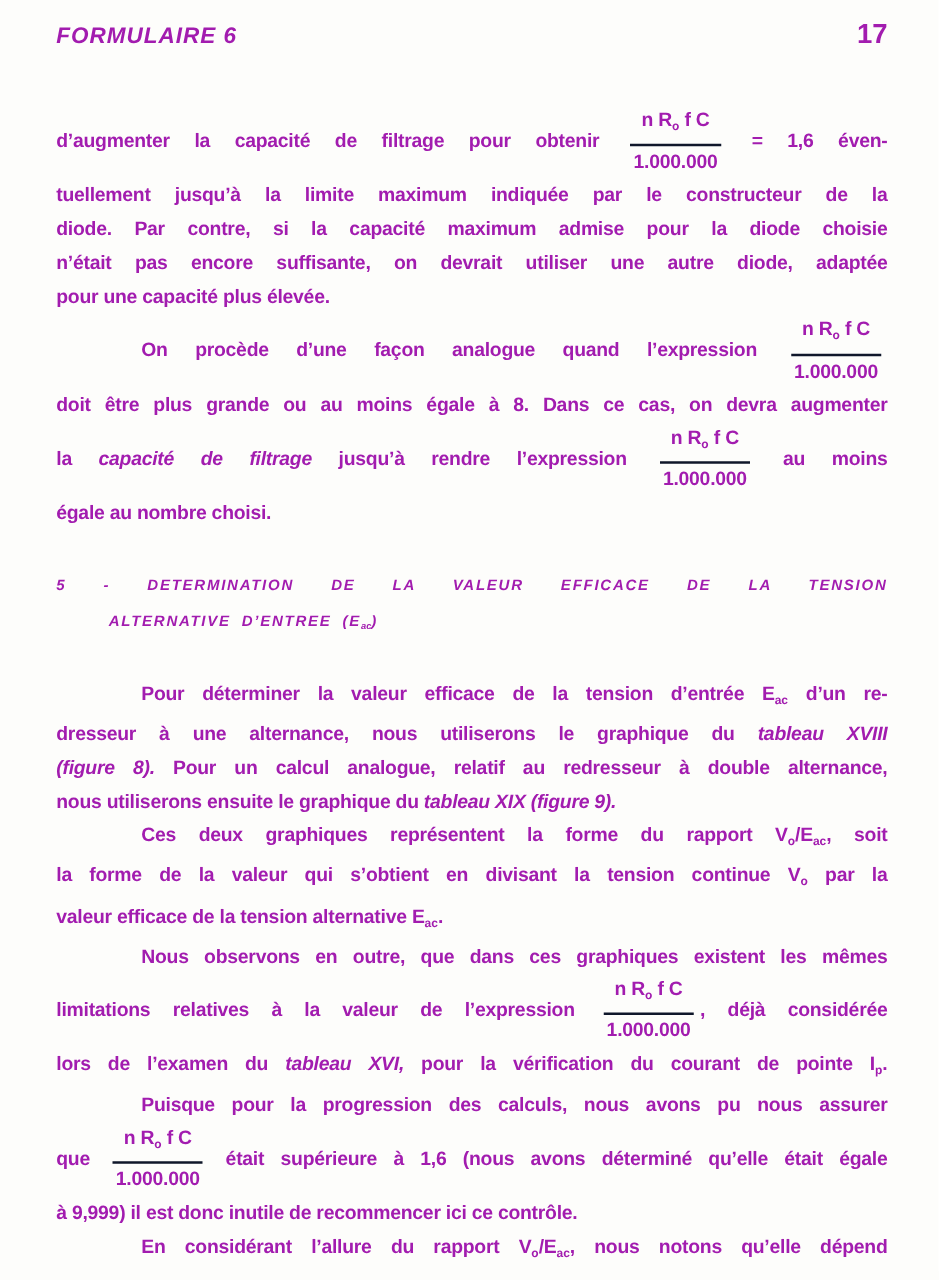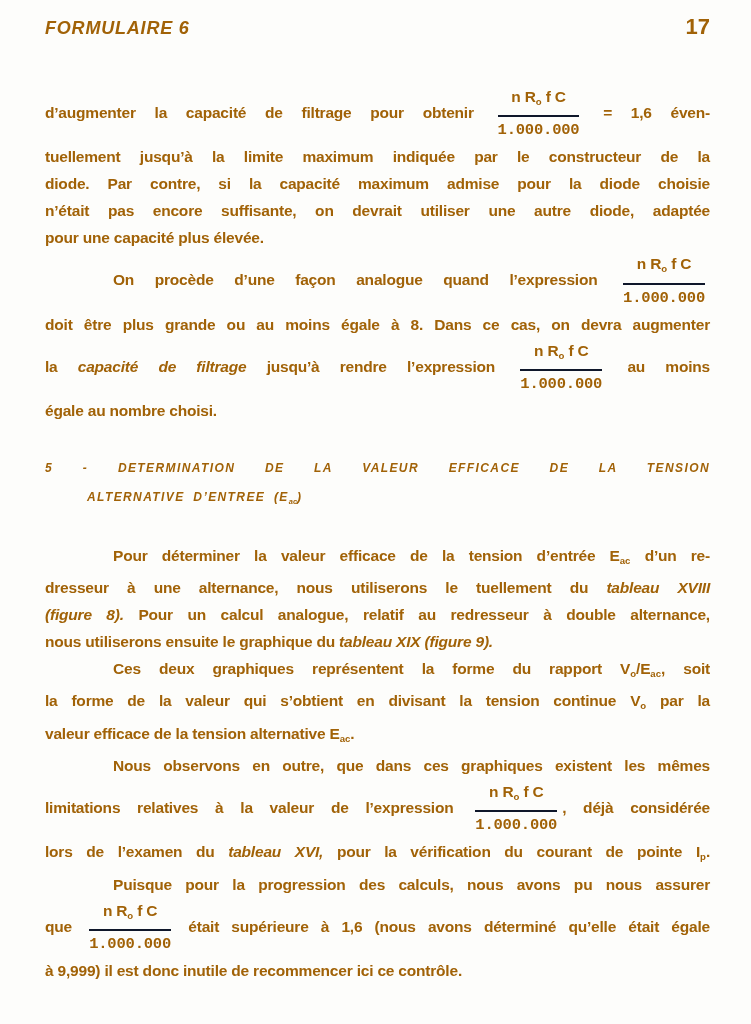--- a/index.html
+++ b/index.html
@@ -5,21 +5,21 @@
   html, body { margin: 0; padding: 0; background: #ffffff; }
   .page {
     position: relative;
     width: 751px;
     height: 1024px;
     box-sizing: border-box;
     background: #fdfdfb;
     padding: 14px 41px 0 45px;
     font-family: "Liberation Sans", sans-serif;
     font-weight: 700;
-    color: #a16207;
+    color: #a21caf;
     font-size: 15.5px;
     letter-spacing: -0.2px;
     overflow: hidden;
   }
   .page-header {
     display: flex;
     justify-content: space-between;
     align-items: baseline;
     margin-bottom: 44px;
   }
@@ -67,21 +67,20 @@
   .fr-num {
     display: block;
     padding: 0 9px 2px 9px;
     border-bottom: 2px solid #0f172a;
     white-space: nowrap;
   }
   .fr-den {
     display: block;
     padding-top: 2px;
     white-space: nowrap;
-    font-family: Liberation Mono, monospace;
   }
 </style>
 </head>
 <body>
 
 <div class="page">
   <div class="page-header">
     <span class="doc-title">FORMULAIRE 6</span>
     <span class="page-num">17</span>
   </div>
@@ -98,33 +97,36 @@
         <div class="line fill"><span>doit être plus grande ou au moins égale à 8. Dans ce cas, on devra augmenter</span></div>
         <div class="line fill"><span>la </span><span class="it">capacité de filtrage</span><span> jusqu’à rendre l’expression </span><span class="frac"><span class="fr-num">n R<sub>o</sub> f C</span><span class="fr-den">1.000.000</span></span><span> au moins</span></div>
         <div class="line left"><span>égale au nombre choisi.</span></div>
       </div>
       <div class="para heading">
         <div class="line fill"><span>5 - DETERMINATION DE LA VALEUR EFFICACE DE LA TENSION</span></div>
         <div class="line left hindent"><span>ALTERNATIVE D’ENTREE (E<sub>ac</sub>)</span></div>
       </div>
       <div class="para body">
         <div class="line fill indent"><span>Pour déterminer la valeur efficace de la tension d’entrée E<sub>ac</sub> d’un re-</span></div>
-        <div class="line fill"><span>dresseur à une alternance, nous utiliserons le tuellement du </span><span class="it">tableau XVIII</span></div>
+        <div class="line fill"><span>dresseur à une alternance, nous utiliserons le graphique du </span><span class="it">tableau XVIII</span></div>
         <div class="line fill"><span class="it">(figure 8).</span><span> Pour un calcul analogue, relatif au redresseur à double alternance,</span></div>
         <div class="line left"><span>nous utiliserons ensuite le graphique du </span><span class="it">tableau XIX (figure 9).</span></div>
       </div>
       <div class="para body">
         <div class="line fill indent"><span>Ces deux graphiques représentent la forme du rapport V<sub>o</sub>/E<sub>ac</sub>, soit</span></div>
         <div class="line fill"><span>la forme de la valeur qui s’obtient en divisant la tension continue V<sub>o</sub> par la</span></div>
         <div class="line left"><span>valeur efficace de la tension alternative E<sub>ac</sub>.</span></div>
       </div>
       <div class="para body">
         <div class="line fill indent"><span>Nous observons en outre, que dans ces graphiques existent les mêmes</span></div>
         <div class="line fill"><span>limitations relatives à la valeur de l’expression </span><span class="frac"><span class="fr-num">n R<sub>o</sub> f C</span><span class="fr-den">1.000.000</span></span><span>, déjà considérée</span></div>
         <div class="line fill"><span>lors de l’examen du </span><span class="it">tableau XVI,</span><span> pour la vérification du courant de pointe I<sub>p</sub>.</span></div>
       </div>
       <div class="para body">
         <div class="line fill indent"><span>Puisque pour la progression des calculs, nous avons pu nous assurer</span></div>
         <div class="line fill"><span>que </span><span class="frac"><span class="fr-num">n R<sub>o</sub> f C</span><span class="fr-den">1.000.000</span></span><span> était supérieure à 1,6 (nous avons déterminé qu’elle était égale</span></div>
         <div class="line left"><span>à 9,999) il est donc inutile de recommencer ici ce contrôle.</span></div>
       </div>
+      <div class="para body">
+        <div class="line fill indent"><span>En considérant l’allure du rapport V<sub>o</sub>/E<sub>ac</sub>, nous notons qu’elle dépend</span></div>
+      </div>
     </div>
 </div>
 
 </body></html>

